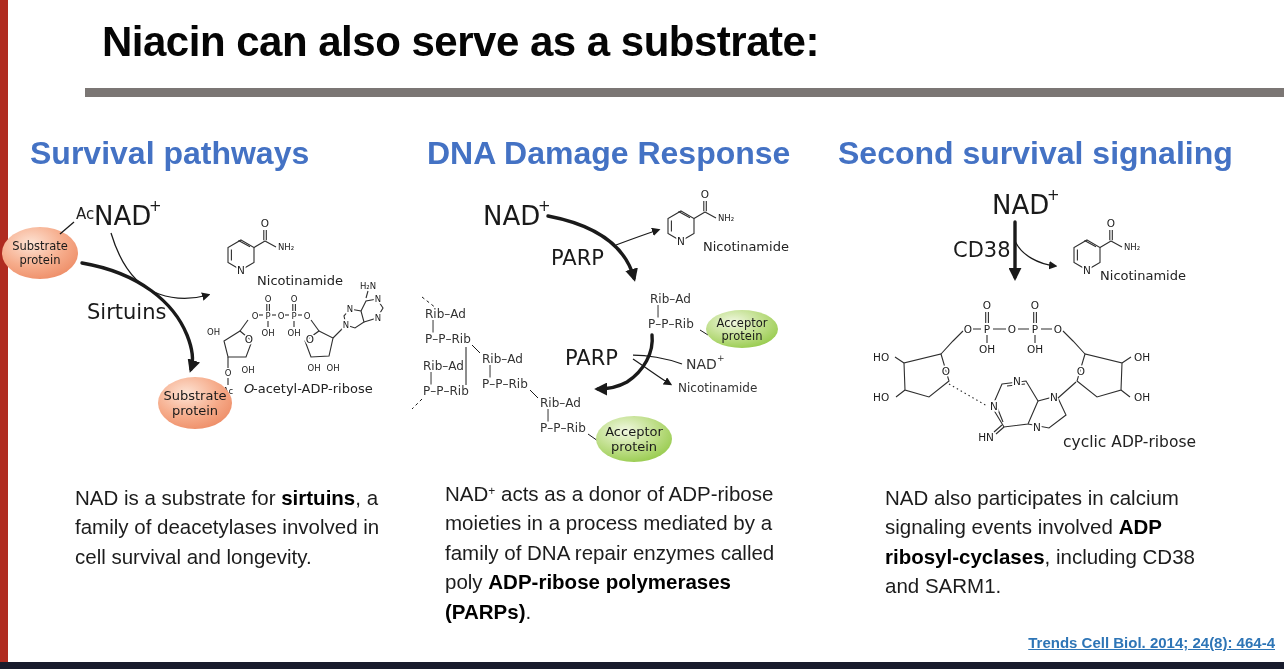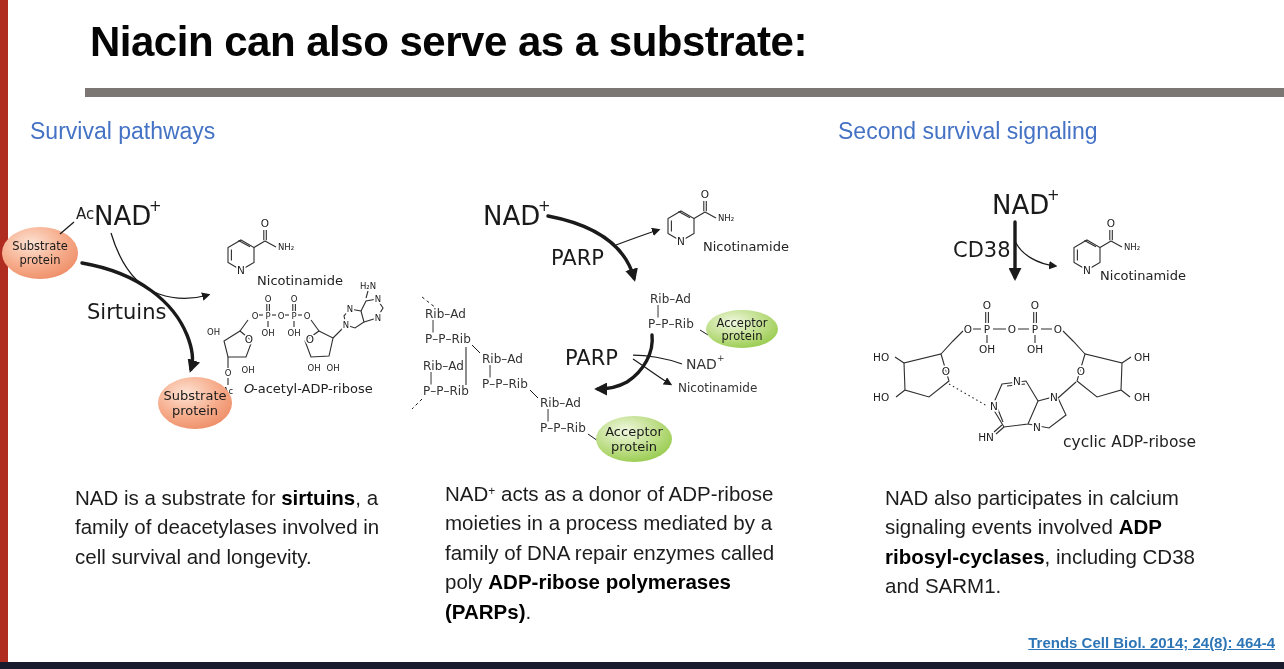--- a/index.html
+++ b/index.html
@@ -1,23 +1,23 @@
 <!DOCTYPE html>
 <html><head>
 <meta charset="utf-8">
 <style>
   html,body{margin:0;padding:0;background:#fff;}
   #slide{position:relative;width:1284px;height:669px;background:#fff;overflow:hidden;
          font-family:"Liberation Sans",sans-serif;}
   .leftbar{position:absolute;left:0;top:0;width:8px;height:669px;}
   .bottombar{position:absolute;left:0;top:662px;width:1284px;height:7px;}
-  .title{position:absolute;left:90px;top:18px;width:1180px;font-size:42px;font-weight:700;
+  .title{position:absolute;left:102px;top:18px;width:1180px;font-size:42px;font-weight:700;
          color:#050505;letter-spacing:-0.5px;}
   .rule{position:absolute;left:85px;top:88px;width:1199px;height:9px;background:#7b7674;}
-  .colhead{position:absolute;top:118px;font-size:23px;font-weight:400;color:#4472C4;white-space:nowrap;}
+  .colhead{position:absolute;top:135px;font-size:32px;font-weight:700;color:#4472C4;white-space:nowrap;}
   .desc{position:absolute;font-size:20.5px;line-height:1.44;color:#1c1c1c;}
   .desc b{font-weight:700;color:#000;}
   .desc sup{font-size:12px;vertical-align:6px;}
   .cite{position:absolute;right:9px;top:634px;font-size:15px;font-weight:600;color:#2E75B6;
         text-decoration:underline;white-space:nowrap;}
   svg{position:absolute;overflow:visible;}
   svg text{font-family:"DejaVu Sans",sans-serif;fill:#1a1a1a;}
   .bond{fill:none;stroke:#2e2e2e;stroke-width:1.1;}
   .dash{stroke-dasharray:3 3;}
   .dot{stroke-dasharray:1.5 3;}
@@ -65,20 +65,21 @@
     </defs>
   </svg>
 
   <div class="leftbar" style="background:#B02B20"></div>
   <div class="bottombar" style="background:#181B2C"></div>
 
   <div class="title">Niacin can also serve as a substrate:</div>
   <div class="rule"></div>
 
   <div class="colhead" style="left:30px">Survival pathways</div>
+  <div class="colhead" style="left:427px">DNA Damage Response</div>
   <div class="colhead" style="left:838px">Second survival signaling</div>
 
   <svg width="412" height="272" style="left:8px;top:185px" viewBox="0 0 412 272">
 
     <g>
       <ellipse cx="32" cy="68" rx="38" ry="26" fill="url(#gSalmon)"></ellipse>
       <text class="t-ell mid" x="32" y="65">Substrate</text>
       <text class="t-ell mid" x="32" y="79">protein</text>
     </g>
     <path class="tline" d="M52,49 L66,37"></path>

